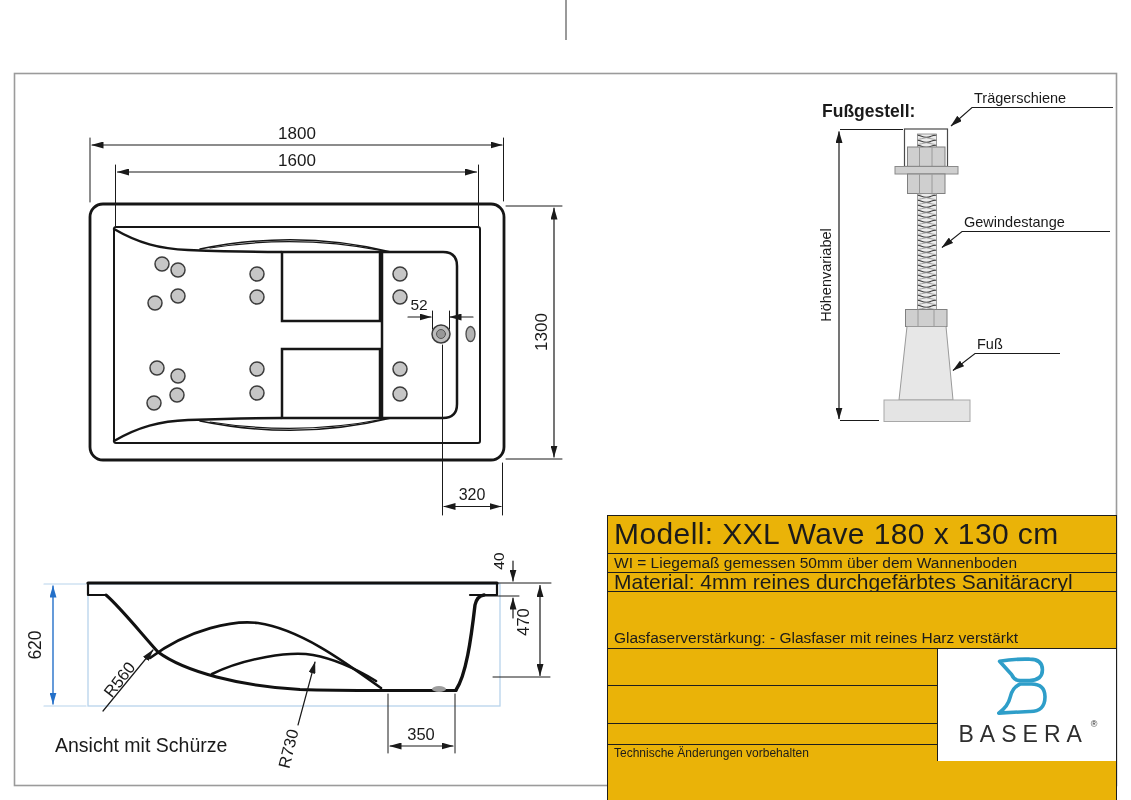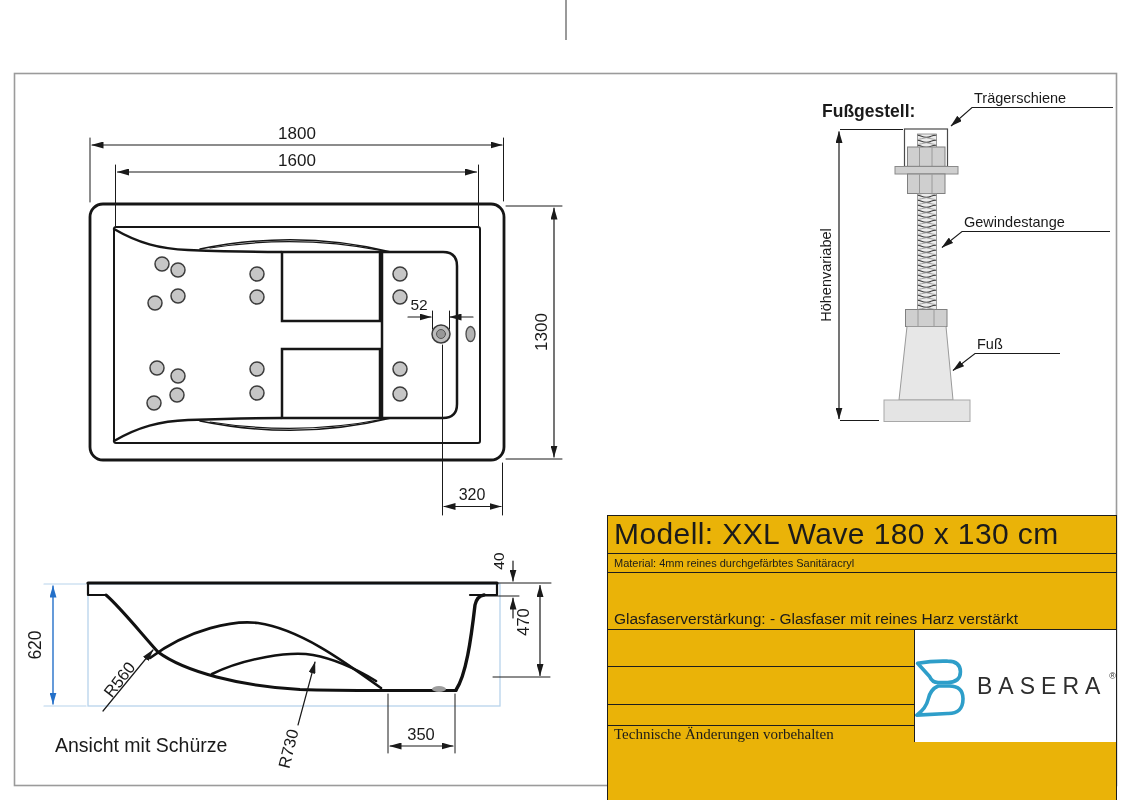--- a/index.html
+++ b/index.html
@@ -9,32 +9,32 @@
   svg text{font-family:"Liberation Sans",sans-serif;fill:#1a1a1a;}
 
   
   .spec-table{position:absolute;left:607px;top:515px;width:510px;height:296px;
     border:1.6px solid #1d1d1d;box-sizing:border-box;background:#eab308;}
   .tb-row{box-sizing:border-box;padding-left:6px;white-space:pre;overflow:hidden;}
   .tb-model{height:37px;font-size:30px;line-height:36px;letter-spacing:.4px;}
   .tb-line{border-top:1.4px solid #1d1d1d;}
   .tb-size{height:23px;font-size:15.5px;line-height:21px;}
   .tb-wi{height:19px;font-size:15.5px;line-height:18px;}
-  .tb-material{height:19px;font-size:11px;line-height:18px;}
+  .tb-material{height:19px;font-size:21px;line-height:18px;}
   .tb-glass{height:57px;font-size:15.5px;}
   .tb-glass div{height:19px;line-height:19px;white-space:pre;}
   .tb-bottom{display:flex;border-top:1.4px solid #1d1d1d;height:113.4px;box-sizing:border-box;}
   .tb-left{width:329px;box-sizing:border-box;}
   .tb-base{height:36px;font-size:15.5px;}
   .tb-base div,.tb-foot div{height:18px;line-height:18px;white-space:pre;}
   .tb-foot{height:38px;font-size:15.5px;}
   .tb-date{height:21px;font-size:15.5px;line-height:19px;}
-  .tb-notice{height:18px;font-size:15px;line-height:17px;font-family:Liberation Serif, serif;}
+  .tb-notice{height:18px;font-size:12px;line-height:17px;}
   .logo-cell{flex:1;border-left:1.4px solid #1d1d1d;box-sizing:border-box;
-    display:flex;flex-direction:row;align-items:center;background:#fff;}
+    display:flex;flex-direction:column;align-items:center;background:#fff;}
   .logo-mark{margin-top:5px;}
   .wordmark{margin-top:1px;font-size:23px;letter-spacing:6px;color:#2e2e2e;
     display:flex;align-items:flex-start;text-indent:2px;}
   .wordmark .reg{font-size:9px;margin-left:1px;margin-top:-2px;letter-spacing:0;}
 </style>
 </head>
 <body>
 
 <div class="page">
 
@@ -197,20 +197,21 @@
       <path d="M1060,353.5 H975 L953,370.5" marker-end="url(#mA)"></path>
     </g>
     <text x="974" y="103" font-size="14.5">Trägerschiene</text>
     <text x="964" y="227" font-size="14.5">Gewindestange</text>
     <text x="977" y="349" font-size="14.5">Fuß</text>
   </g>
 </svg>
 
 <div class="spec-table">
   <div class="tb-row tb-model">Modell: XXL Wave 180 x 130 cm</div>
+  <div class="tb-row tb-wi tb-line">WI = Liegemaß gemessen 50mm über dem Wannenboden</div>
   <div class="tb-row tb-material tb-line">Material: 4mm reines durchgefärbtes Sanitäracryl</div>
   <div class="tb-row tb-glass tb-line">
     <div>Glasfaserverstärkung: - Glasfaser mit reines Harz verstärkt</div>
     
     
   </div>
   <div class="tb-bottom">
     <div class="tb-left">
       <div class="tb-row tb-base">
         

